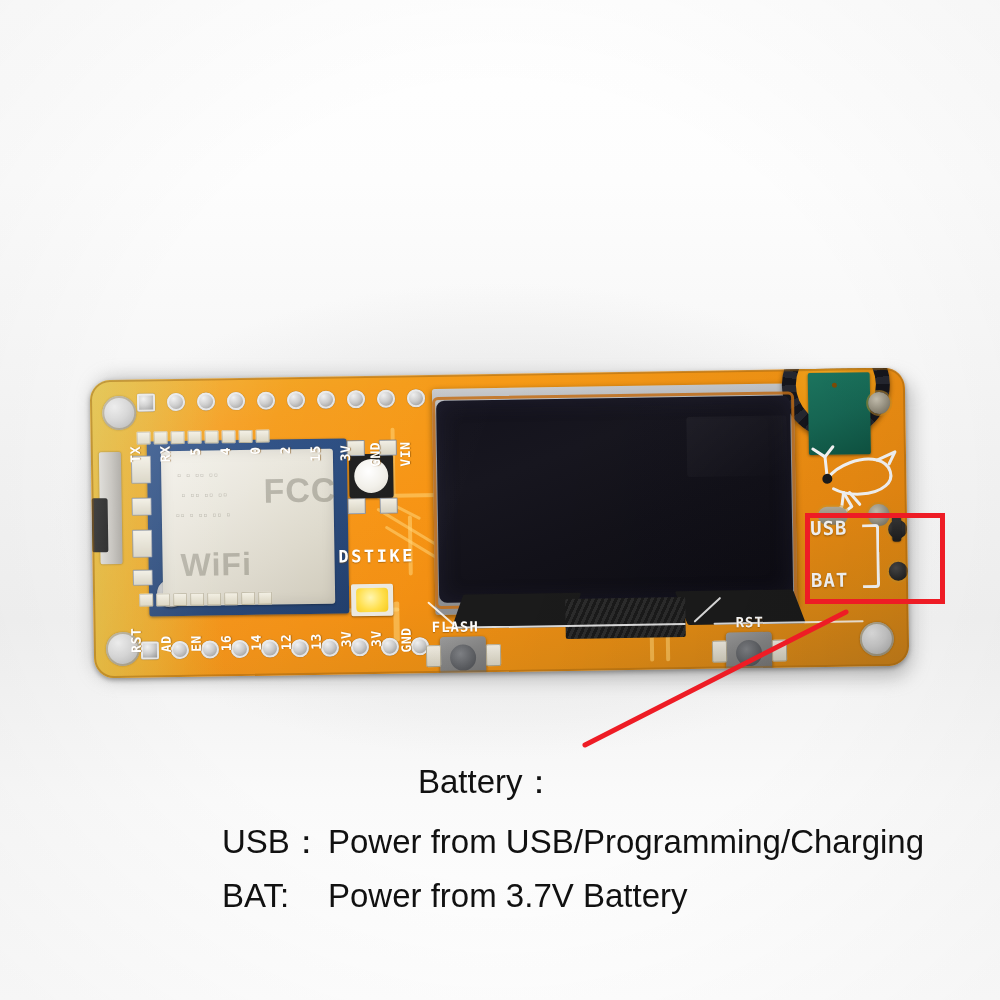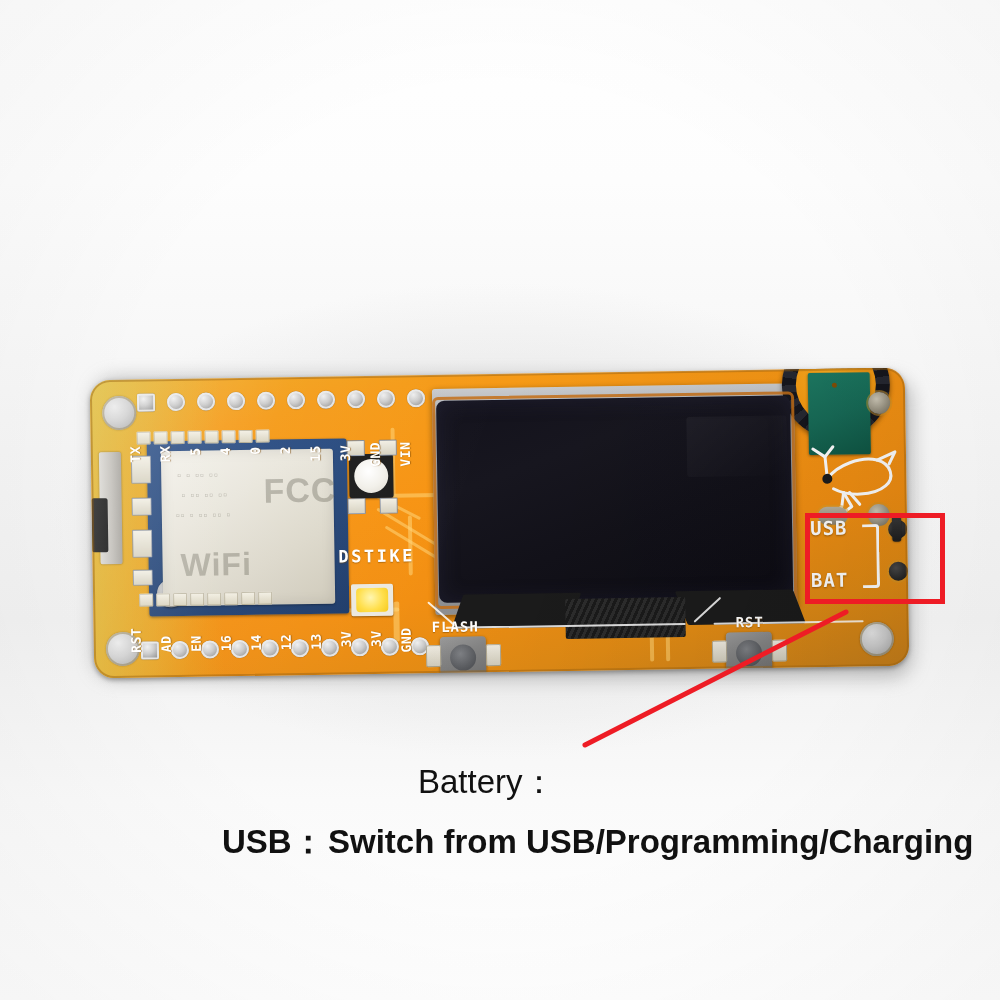--- a/index.html
+++ b/index.html
@@ -250,21 +250,21 @@
   }
   .leader{position:absolute;left:0;top:0;width:1000px;height:1000px;z-index:39;pointer-events:none;}
 
   
   .caption{
     position:absolute;z-index:50;
     color:#111111;
     font-family:"Liberation Sans", sans-serif;
   }
   .cap-title{left:418px;top:760px;font-size:33px;letter-spacing:0px;}
-  .cap-rows{left:222px;top:815px;font-size:33px;line-height:1.64;font-weight:bold;}
+  .cap-rows{left:222px;top:815px;font-size:33px;line-height:1.64;}
   .cap-row{display:flex;}
   .cap-key{width:106px;flex:0 0 106px;}
   .cap-val{}
 </style>
 </head>
 <body>
 
 <div id="stage">
 
   <div class="backdrop"></div>
@@ -444,17 +444,21 @@
   <svg class="leader" viewBox="0 0 1000 1000">
     <line x1="585" y1="745" x2="846" y2="612" stroke="#ee1c25" stroke-width="5" stroke-linecap="round"></line>
   </svg>
   <div class="redbox"></div>
 
   <div class="caption cap-title">Battery：</div>
 
   <div class="caption cap-rows">
     <div class="cap-row">
       <span class="cap-key">USB：</span>
-      <span class="cap-val">Switch from USB/Programming/Charging</span>
+      <span class="cap-val">Power from USB/Programming/Charging</span>
+    </div>
+    <div class="cap-row">
+      <span class="cap-key">BAT:</span>
+      <span class="cap-val">Power from 3.7V Battery</span>
     </div>
   </div>
 
 </div>
 
 </body></html>

